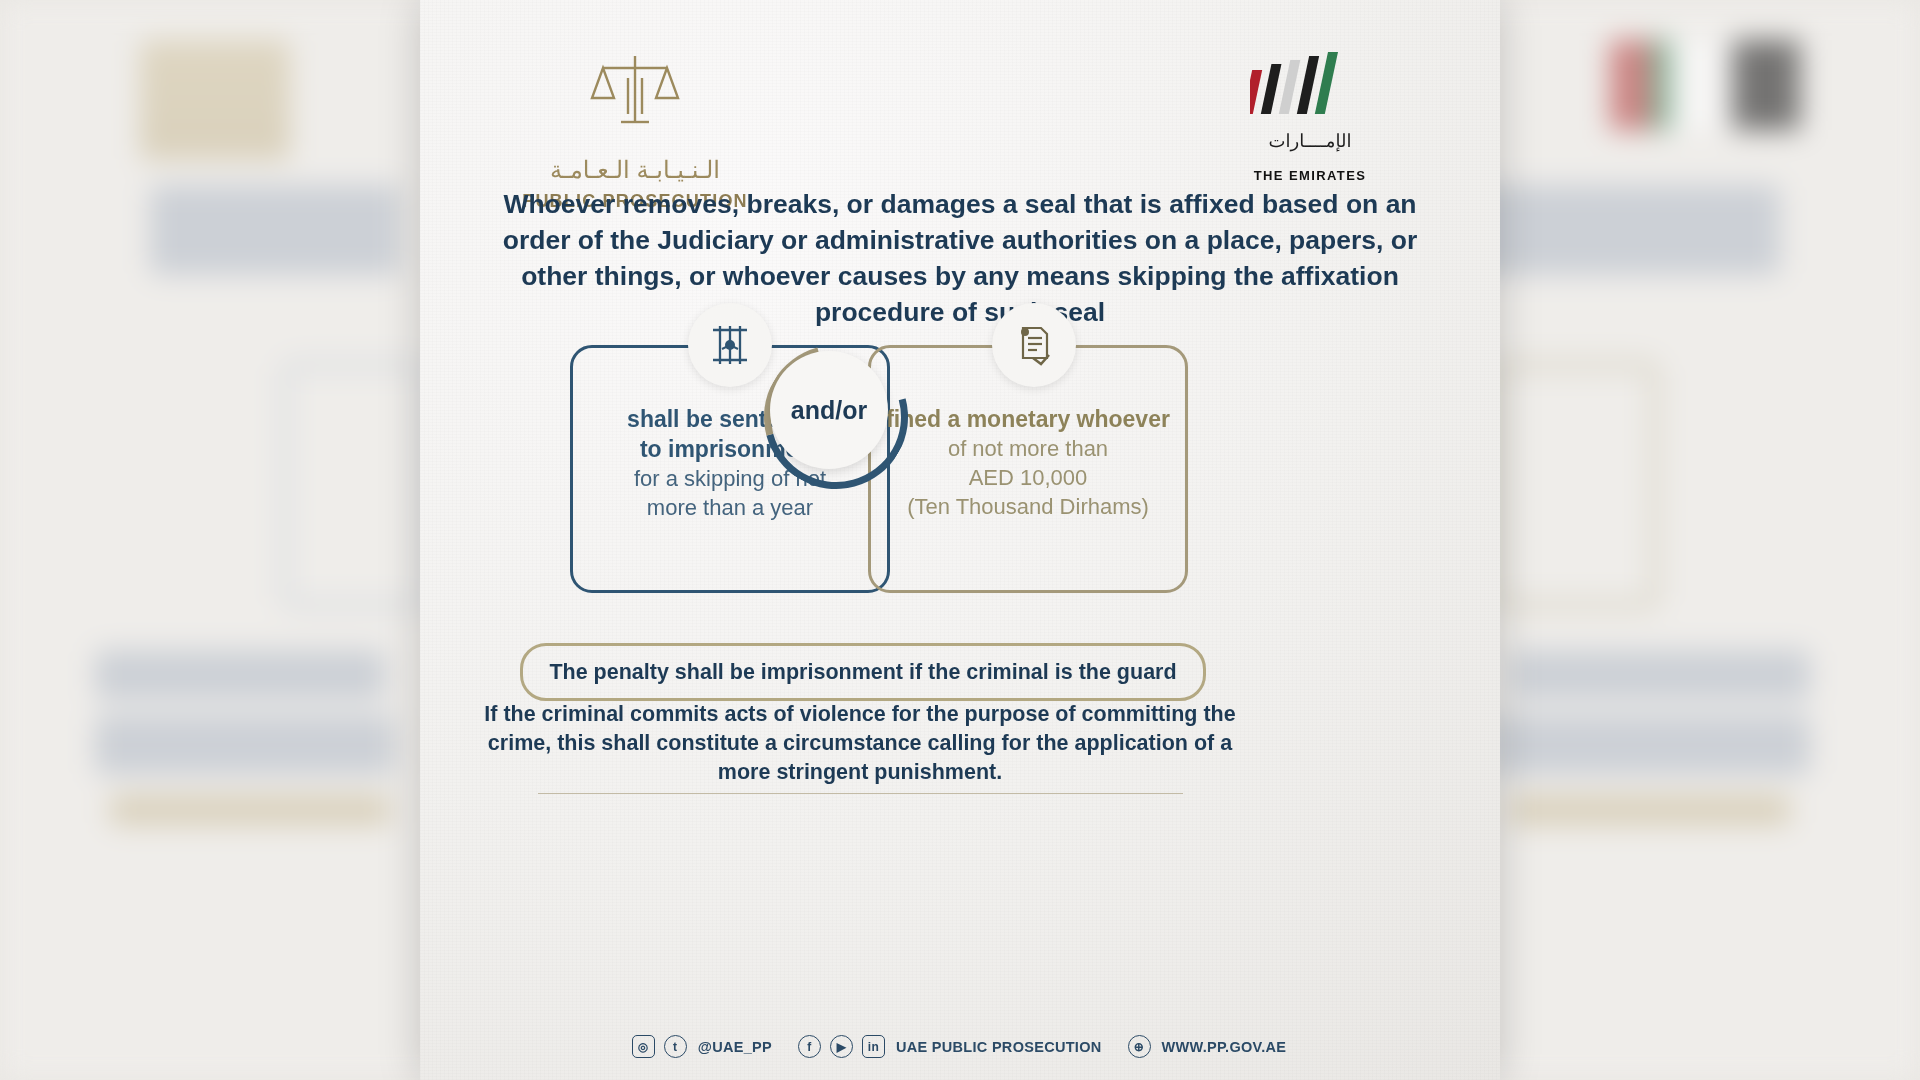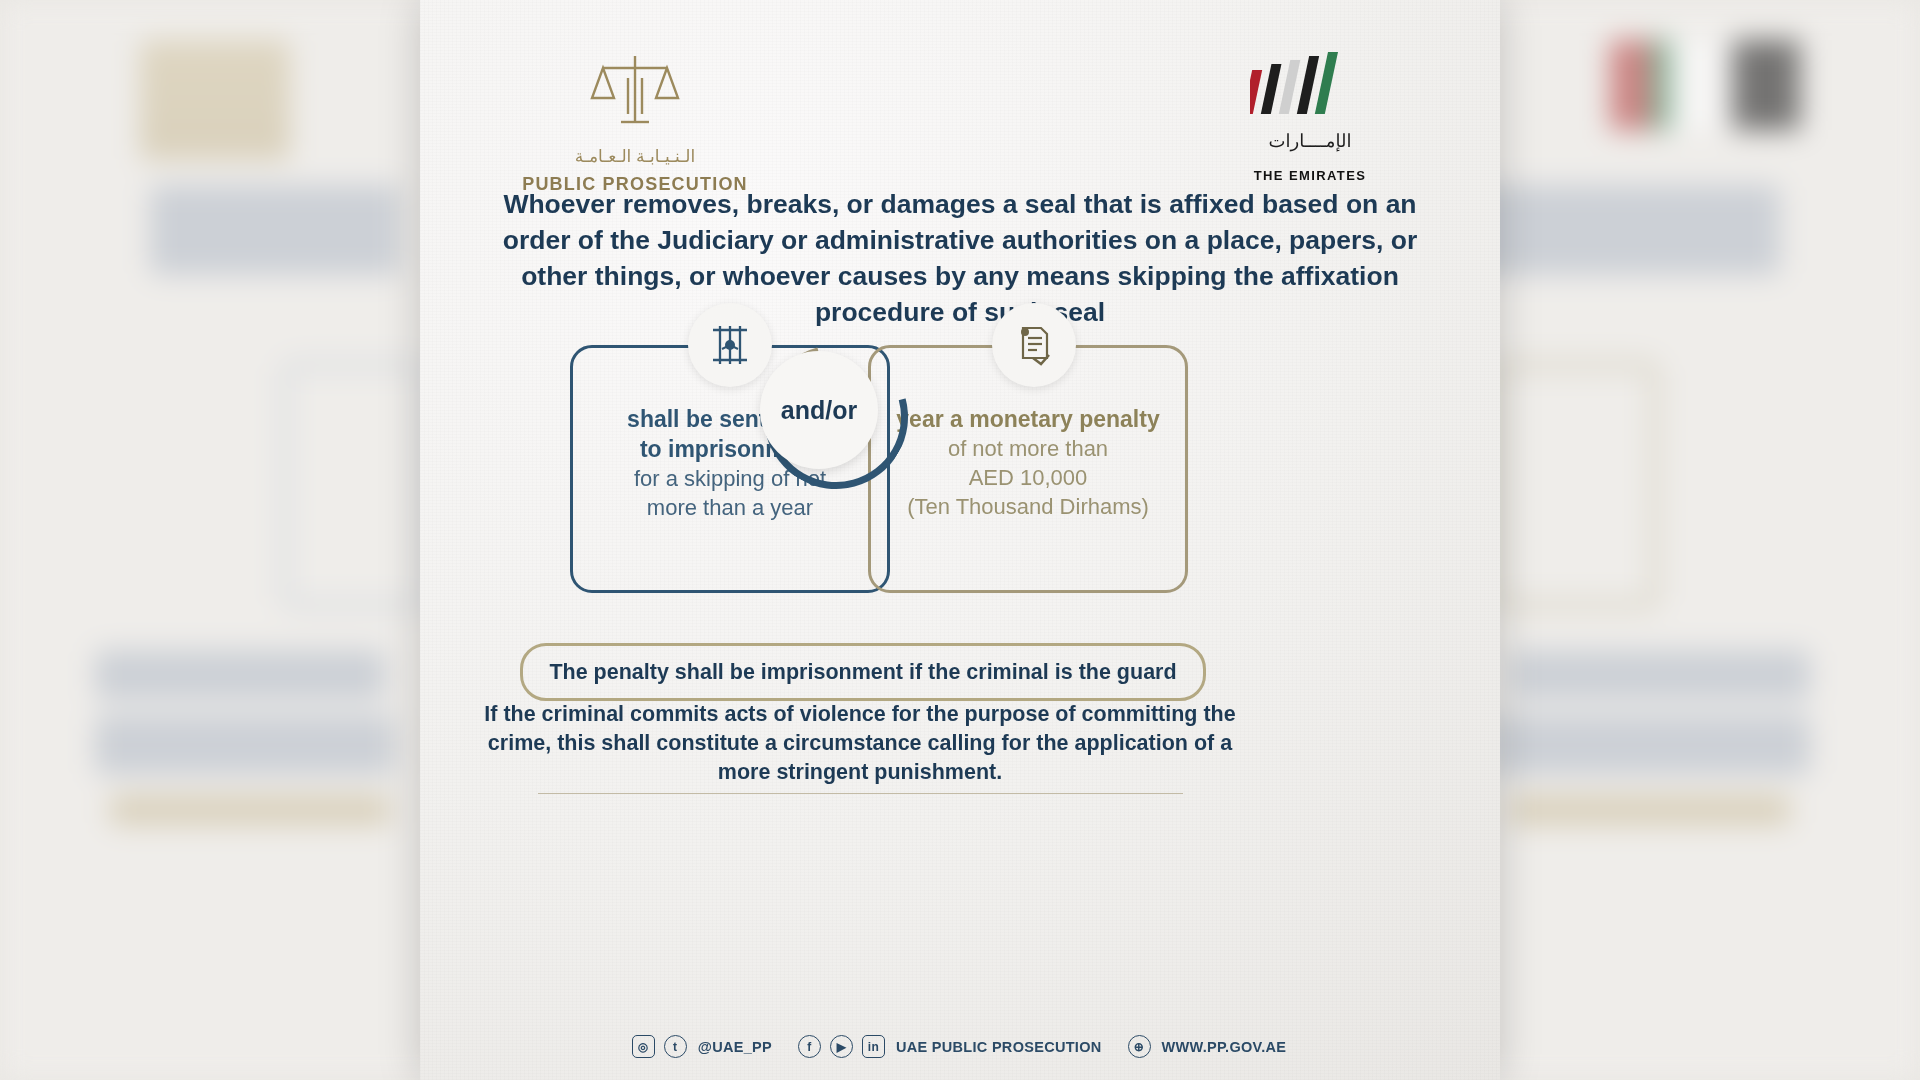--- a/index.html
+++ b/index.html
@@ -84,23 +84,23 @@
   
   .pp-logo {
     position: absolute;
     left: 90px;
     top: 48px;
     width: 250px;
     text-align: center;
     color: #9c8a5d;
   }
   .pp-logo .ar {
-    font-size: 17px;
+    font-size: 24px;
     letter-spacing: 3px;
-    margin-top: 12px;
+    margin-top: 22px;
     color: #9c8a5d;
     direction: rtl;
   }
   .pp-logo .en {
     font-size: 18px;
     font-weight: bold;
     letter-spacing: 1.2px;
     margin-top: 7px;
     color: #8d7c52;
   }
@@ -192,21 +192,21 @@
     display: flex;
     align-items: center;
     justify-content: center;
   }
   .bubble-left { left: 268px; top: 303px; }
   .bubble-right { left: 572px; top: 303px; }
 
   
   .andor {
     position: absolute;
-    left: 340px;
+    left: 350px;
     top: 351px;
     width: 118px;
     height: 118px;
     border-radius: 50%;
     background: #f7f6f4;
     display: flex;
     align-items: center;
     justify-content: center;
     font-size: 25px;
     font-weight: bold;
@@ -368,21 +368,21 @@
     <div class="inner">
       <div class="line-strong">shall be sentenced</div>
       <div class="line-strong">to imprisonment</div>
       <div class="line-soft">for a skipping of not</div>
       <div class="line-soft">more than a year</div>
     </div>
   </div>
 
   <div class="box box-right">
     <div class="inner">
-      <div class="line-strong">year a monetary penalty</div>
+      <div class="line-strong">fined a monetary whoever</div>
       <div class="line-soft">of not more than</div>
       <div class="line-soft">AED 10,000</div>
       <div class="line-soft">(Ten Thousand Dirhams)</div>
     </div>
   </div>
 
   <div class="bubble bubble-left">
     <svg width="46" height="46" viewBox="0 0 46 46" fill="none" stroke="#2f5573" stroke-width="2.3">
       <line x1="6" y1="8" x2="40" y2="8"></line>
       <line x1="6" y1="38" x2="40" y2="38"></line>

